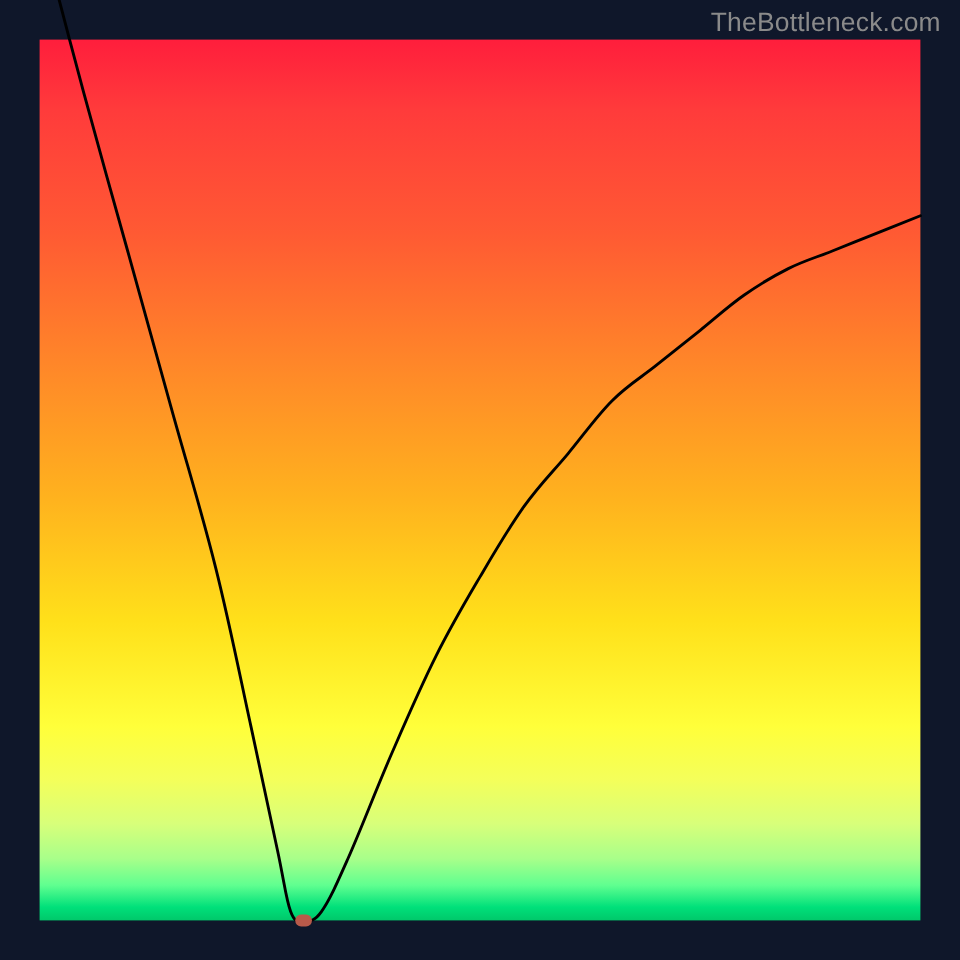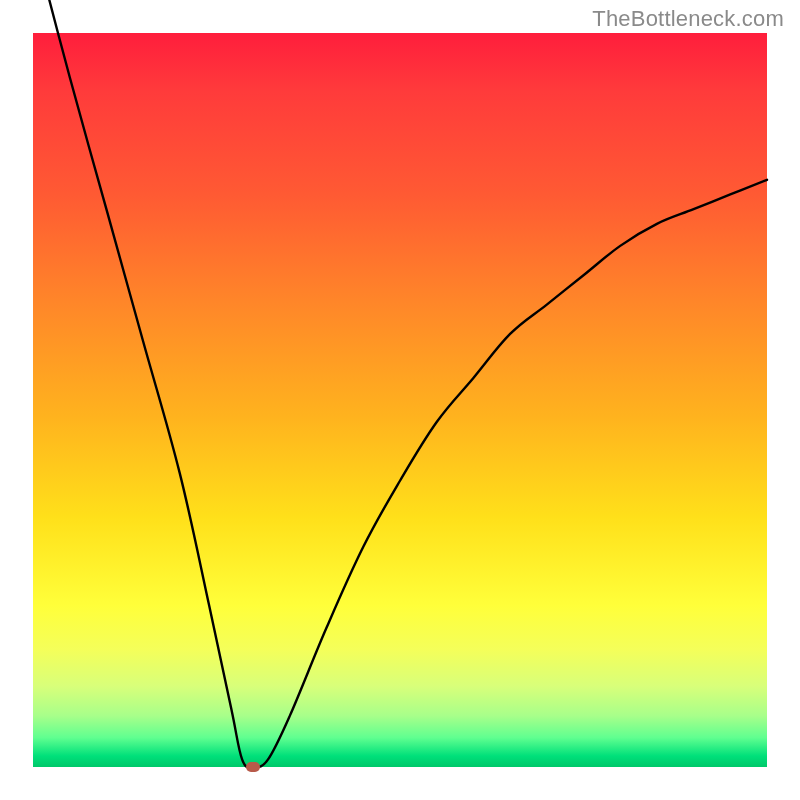--- a/index.html
+++ b/index.html
@@ -10,21 +10,21 @@
     background: #000;
     overflow: hidden;
     font-family: Arial, Helvetica, sans-serif;
   }
   .frame {
     position: absolute;
     left: 0;
     top: 0;
     width: 800px;
     height: 800px;
-    background: #ffffff;
+    background: #0f172a;
   }
   .plot {
     position: absolute;
     left: 33px;
     top: 33px;
     width: 734px;
     height: 734px;
     
     background: linear-gradient(
       to bottom,

